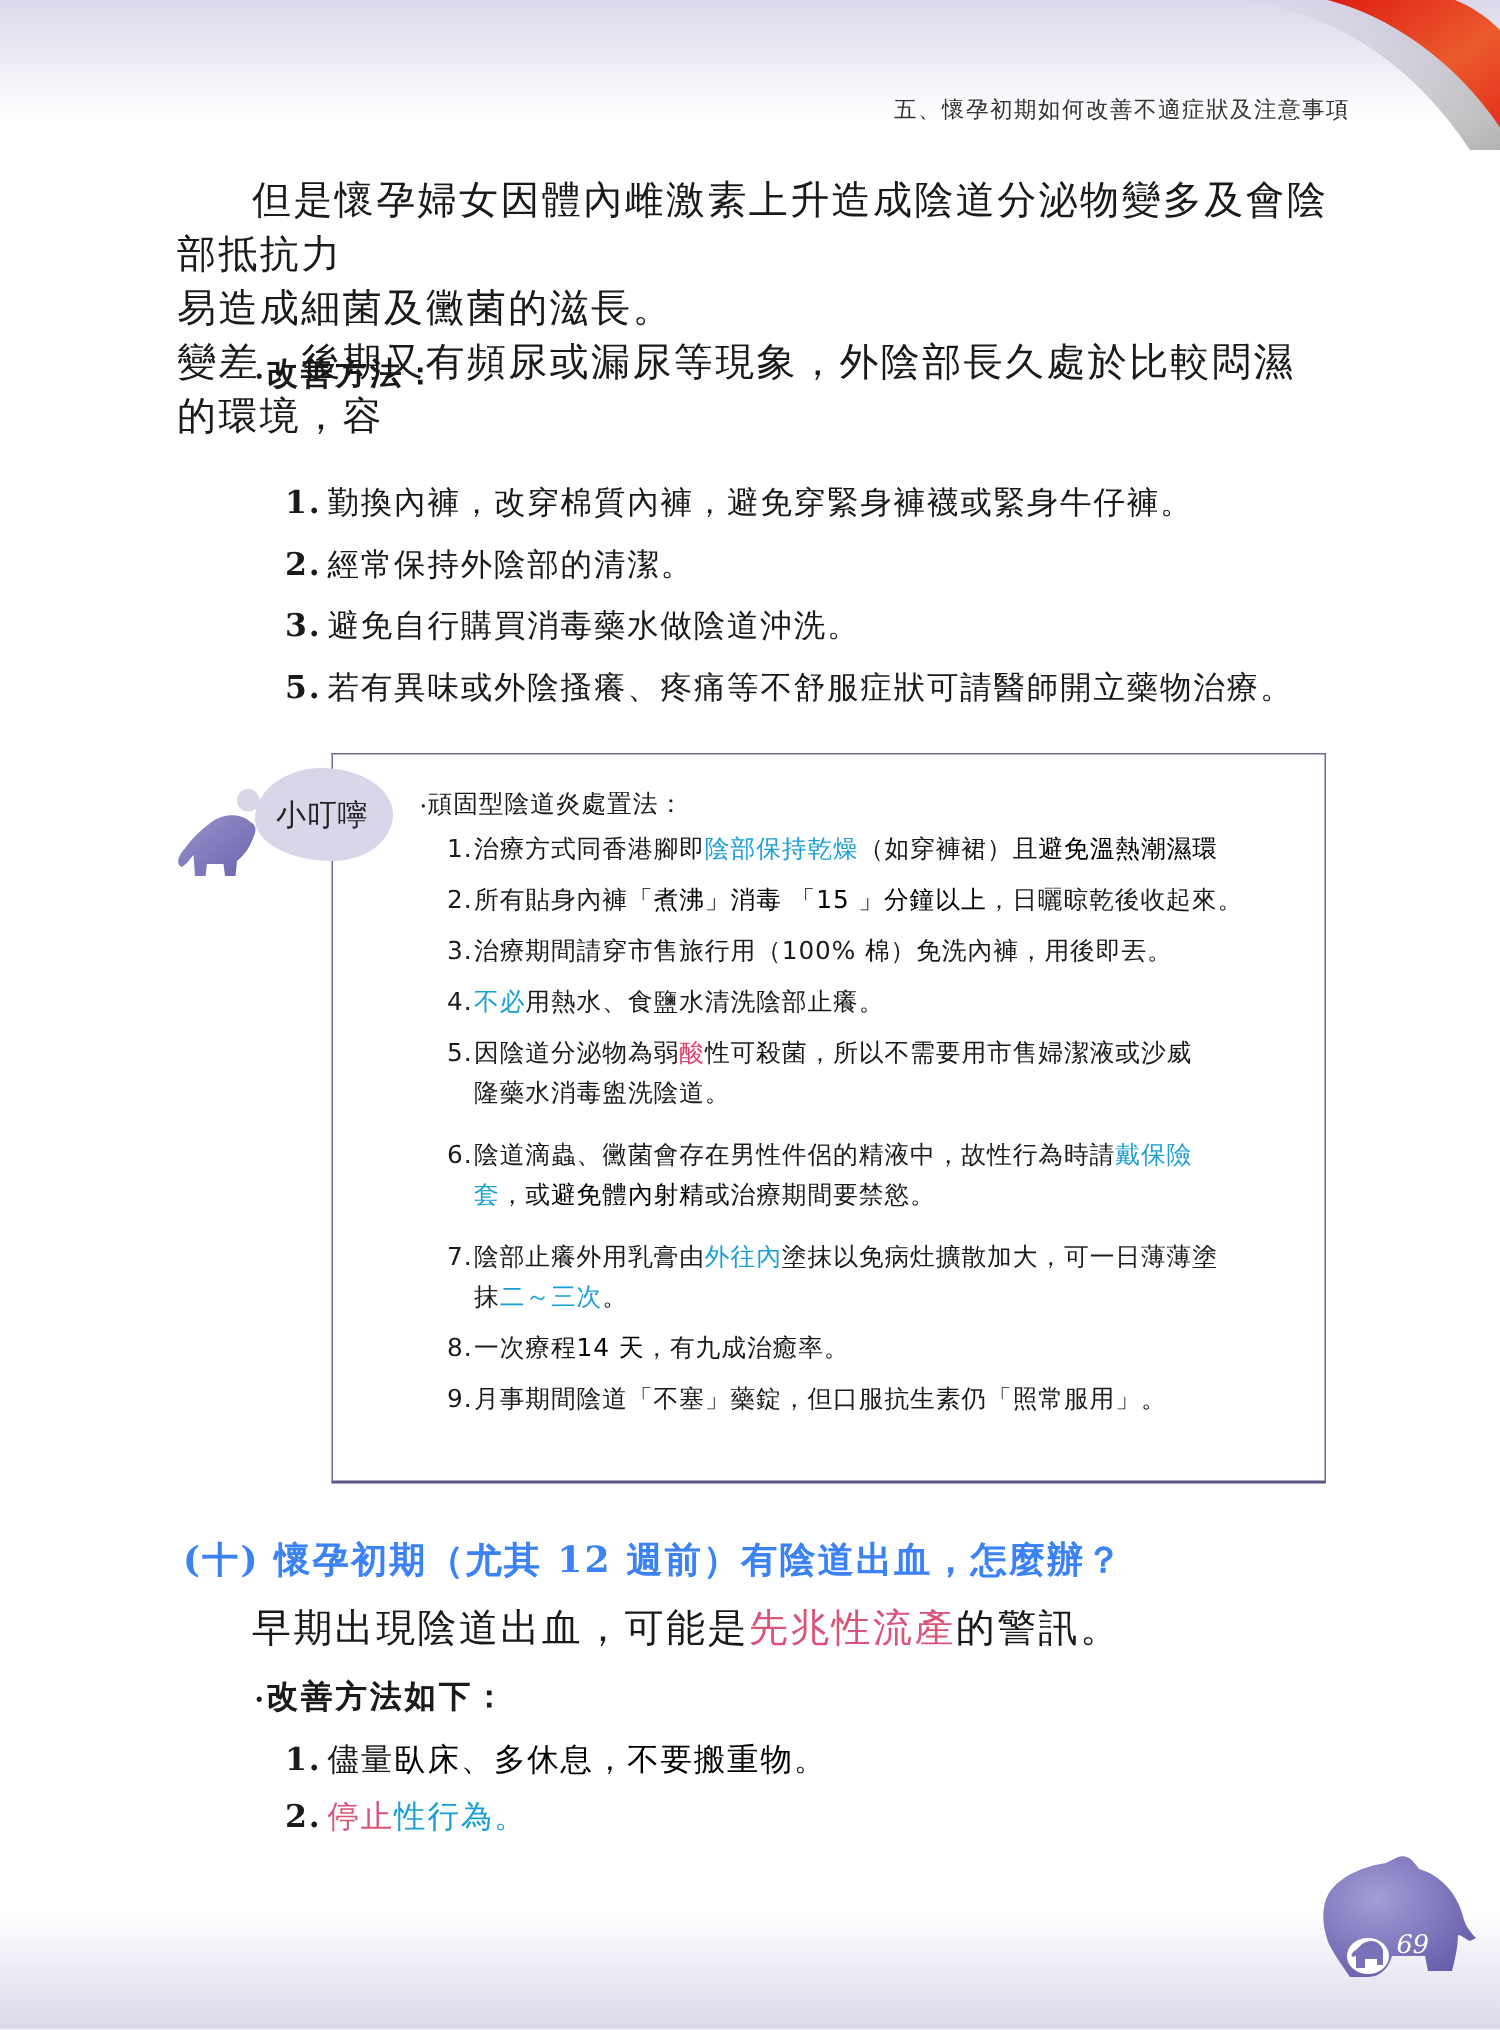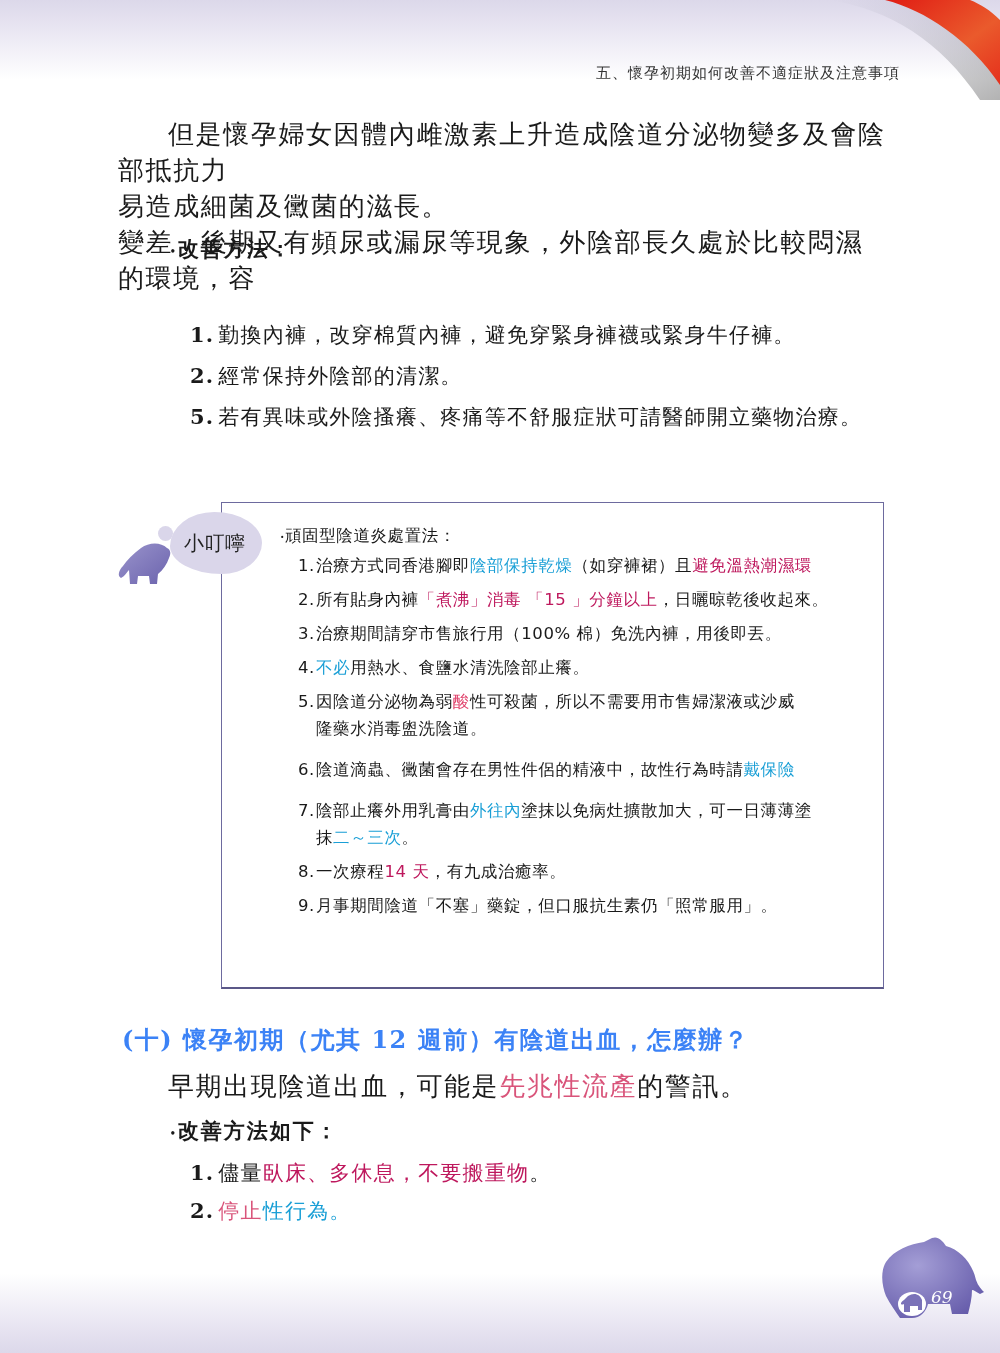--- a/index.html
+++ b/index.html
@@ -65,21 +65,21 @@
   .tip-content {
     position: absolute; left: 280px; top: 525px; width: 595px;
     font-family: "DejaVu Sans", "Liberation Sans", sans-serif;
     font-size: 16.5px; color: #1a1a1a; letter-spacing: 0.6px;
   }
   .tip-title { height: 27px; line-height: 22px; font-family: Liberation Serif, serif; }
   .tip-item { position: relative; padding-left: 36px; line-height: 27px; margin-bottom: 7px; }
   .tip-item .n { position: absolute; left: 18px; top: 0; }
   .tip-item.gap { margin-bottom: 14px; }
   .c-blue { color: #1a9fd6; }
-  .c-green { color: #be185d; text-align: right; }
+  .c-green { color: #000000; text-align: right; }
   .c-red { color: #e0406a; }
   .c-pink { color: #d9547a; }
 
   .section-title {
     position: absolute; left: 122px; top: 1024px;
     font-size: 24px; font-weight: bold; color: #3b82f6; letter-spacing: 1.5px; white-space: nowrap;
   }
   .page-elephant { position: absolute; left: 868px; top: 1232px; width: 122px; height: 96px; }
   .page-number {
     position: absolute; left: 931px; top: 1287px;
@@ -116,20 +116,21 @@
   <div><span class="indent"></span><span>但是懷孕婦女因體內雌激素上升造成陰道分泌物變多及會陰部抵抗力</span></div>
   <div>易造成細菌及黴菌的滋長。</div>
   <div>變差，後期又有頻尿或漏尿等現象，外陰部長久處於比較悶濕的環境，容</div>
 </div>
 
 <div class="heading-bullet" style="left:170px; top:234px;">‧改善方法：</div>
 
 <ul class="list" style="top:278px;margin-top:42px;">
   <li><span class="num">1.</span><span>勤換內褲，改穿棉質內褲，避免穿緊身褲襪或緊身牛仔褲。</span></li>
   <li><span class="num">2.</span><span>經常保持外陰部的清潔。</span></li>
+  <li><span class="num">3.</span><span>避免自行購買消毒藥水做陰道沖洗。</span></li>
   <li><span class="num">5.</span><span>若有異味或外陰搔癢、疼痛等不舒服症狀可請醫師開立藥物治療。</span></li>
 </ul>
 
 <div class="tip-box"></div>
 <div class="tip-cloud-dot"></div>
 <div class="tip-cloud"></div>
 <div class="tip-label">小叮嚀</div>
 <svg class="tip-elephant" viewBox="0 0 60 48">
   <defs>
     <linearGradient id="eg1" x1="0" y1="0" x2="1" y2="1">
@@ -160,20 +161,21 @@
         <div><span class="c-blue">不必</span><span>用熱水、食鹽水清洗陰部止癢。</span></div>
       </div>
       <div class="tip-item gap">
         <span class="n">5.</span>
         <div><span>因陰道分泌物為弱</span><span class="c-red">酸</span><span>性可殺菌，所以不需要用市售婦潔液或沙威</span></div>
         <div><span>隆藥水消毒盥洗陰道。</span></div>
       </div>
       <div class="tip-item gap">
         <span class="n">6.</span>
         <div><span>陰道滴蟲、黴菌會存在男性件侶的精液中，故性行為時請</span><span class="c-blue">戴保險</span></div>
+        <div><span class="c-blue">套</span><span>，或</span><span class="c-green">避免體內射精</span><span>或治療期間要禁慾。</span></div>
       </div>
       <div class="tip-item">
         <span class="n">7.</span>
         <div><span>陰部止癢外用乳膏由</span><span class="c-blue">外往內</span><span>塗抹以免病灶擴散加大，可一日薄薄塗</span></div>
         <div><span>抹</span><span class="c-blue">二～三次</span><span>。</span></div>
       </div>
       <div class="tip-item">
         <span class="n">8.</span>
         <div><span>一次療程</span><span class="c-green">14 天</span><span>，有九成治癒率。</span></div>
       </div>

